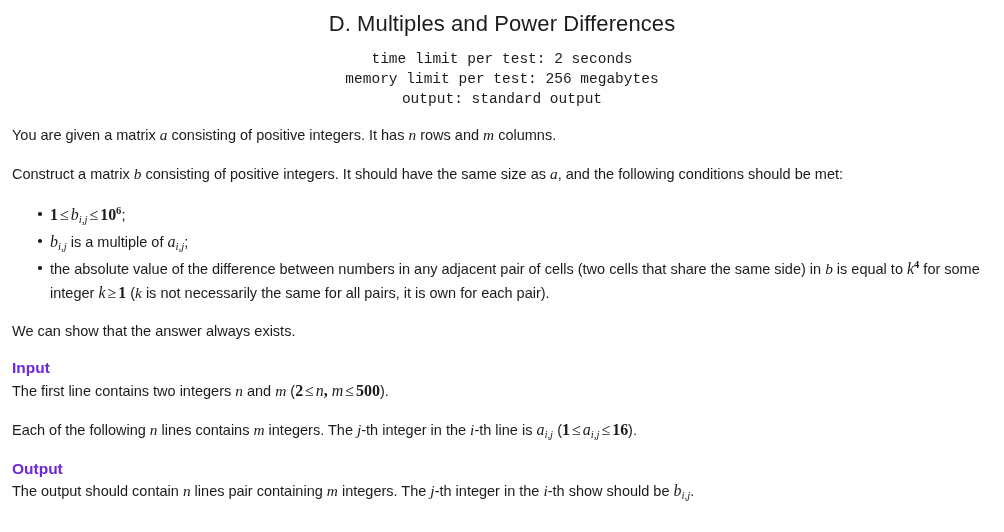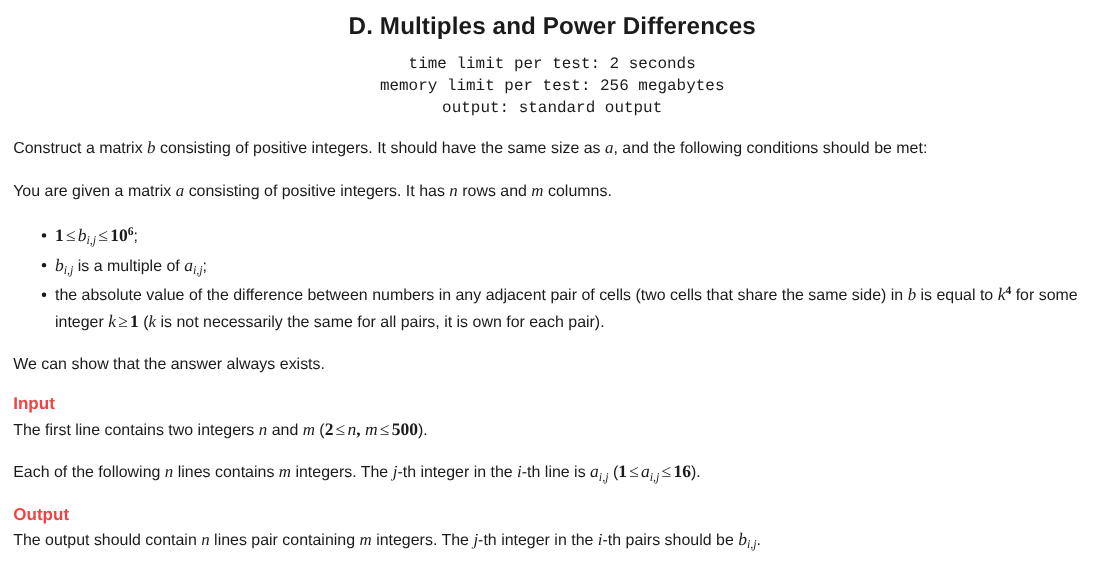--- a/index.html
+++ b/index.html
@@ -22,21 +22,21 @@
     padding: 0 12px;
   }
 
   
   .problem-header {
     text-align: center;
     padding-top: 10px;
   }
   .problem-title {
     font-size: 22px;
-    font-weight: 700;
+    font-weight: 400;
     color: #1b1b1b;
     letter-spacing: 0.1px;
     margin: 0 0 11px 0;
     line-height: 1.25;
   }
   .limits {
     font-size: 14.5px;
     line-height: 20px;
     color: #1b1b1b;
   }
@@ -71,21 +71,21 @@
     width: 3.5px;
     height: 3.5px;
     border-radius: 50%;
     background: #1b1b1b;
   }
 
   .section-title {
     font-size: 15.5px;
     font-weight: bold;
     margin: 0 0 1px 0;
-    color: #ef4444;
+    color: #6d28d9;
     line-height: 1.4;
   }
   .section-body {
     margin: 0 0 17px 0;
     line-height: 1.35;
   }
   .section-block { margin-top: 0; }
   .section-block.first { margin-top: 2px; }
 
   
@@ -130,23 +130,23 @@
     <h1 class="problem-title">D. Multiples and Power Differences</h1>
     <div class="limits">
       <span class="limit-line">time limit per test: 2 seconds</span>
       <span class="limit-line">memory limit per test: 256 megabytes</span>
       <span class="limit-line">output: standard output</span>
     </div>
   </div>
 
   <div class="statement">
 
+    <p class="para"><span>You are given a matrix </span><span class="m">a</span><span> consisting of positive integers. It has </span><span class="m">n</span><span> rows and </span><span class="m">m</span><span> columns.</span></p>
+
     <p class="para"><span>Construct a matrix </span><span class="m">b</span><span> consisting of positive integers. It should have the same size as </span><span class="m">a</span><span>, and the following conditions should be met:</span></p>
-
-    <p class="para"><span>You are given a matrix </span><span class="m">a</span><span> consisting of positive integers. It has </span><span class="m">n</span><span> rows and </span><span class="m">m</span><span> columns.</span></p>
 
     <ul class="cond-list">
 
       <li><span class="m big bold-num"><span class="up">1</span><span class="op">≤</span><span>b</span><sub>i,j</sub><span class="op">≤</span><span class="up">10</span><sup>6</sup></span><span>;</span></li>
 
       <li><span class="m big"><span>b</span><sub>i,j</sub></span><span> is a multiple of </span><span class="m big"><span>a</span><sub>i,j</sub></span><span>;</span></li>
 
       <li><span>the absolute value of the difference between numbers in any adjacent pair of cells (two cells that share the same side) in </span><span class="m">b</span><span> is equal to </span><span class="m big"><span>k</span><sup>4</sup></span><span> for some integer </span><span class="m big bold-num"><span>k</span><span class="op">≥</span><span class="up">1</span></span><span> (</span><span class="m">k</span><span> is not necessarily the same for all pairs, it is own for each pair).</span></li>
 
     </ul>
@@ -156,16 +156,16 @@
 
   <div class="section-block first">
     <div class="section-title">Input</div>
     <p class="section-body"><span>The first line contains two integers </span><span class="m">n</span><span> and </span><span class="m">m</span><span> (</span><span class="m big bold-num"><span class="up">2</span><span class="op">≤</span><span>n</span><span class="up">,</span> <span>m</span><span class="op">≤</span><span class="up">500</span></span><span>).</span></p>
 
     <p class="section-body"><span>Each of the following </span><span class="m">n</span><span> lines contains </span><span class="m">m</span><span> integers. The </span><span class="m">j</span><span>-th integer in the </span><span class="m">i</span><span>-th line is </span><span class="m big"><span>a</span><sub>i,j</sub></span><span> (</span><span class="m big bold-num"><span class="up">1</span><span class="op">≤</span><span>a</span><sub>i,j</sub><span class="op">≤</span><span class="up">16</span></span><span>).</span></p>
   </div>
 
   <div class="section-block">
     <div class="section-title">Output</div>
-    <p class="section-body"><span>The output should contain </span><span class="m">n</span><span> lines pair containing </span><span class="m">m</span><span> integers. The </span><span class="m">j</span><span>-th integer in the </span><span class="m">i</span><span>-th pairs should be </span><span class="m big"><span>b</span><sub>i,j</sub></span><span>.</span></p>
+    <p class="section-body"><span>The output should contain </span><span class="m">n</span><span> lines pair containing </span><span class="m">m</span><span> integers. The </span><span class="m">j</span><span>-th integer in the </span><span class="m">i</span><span>-th show should be </span><span class="m big"><span>b</span><sub>i,j</sub></span><span>.</span></p>
   </div>
 
 </div>
 
 </body></html>

